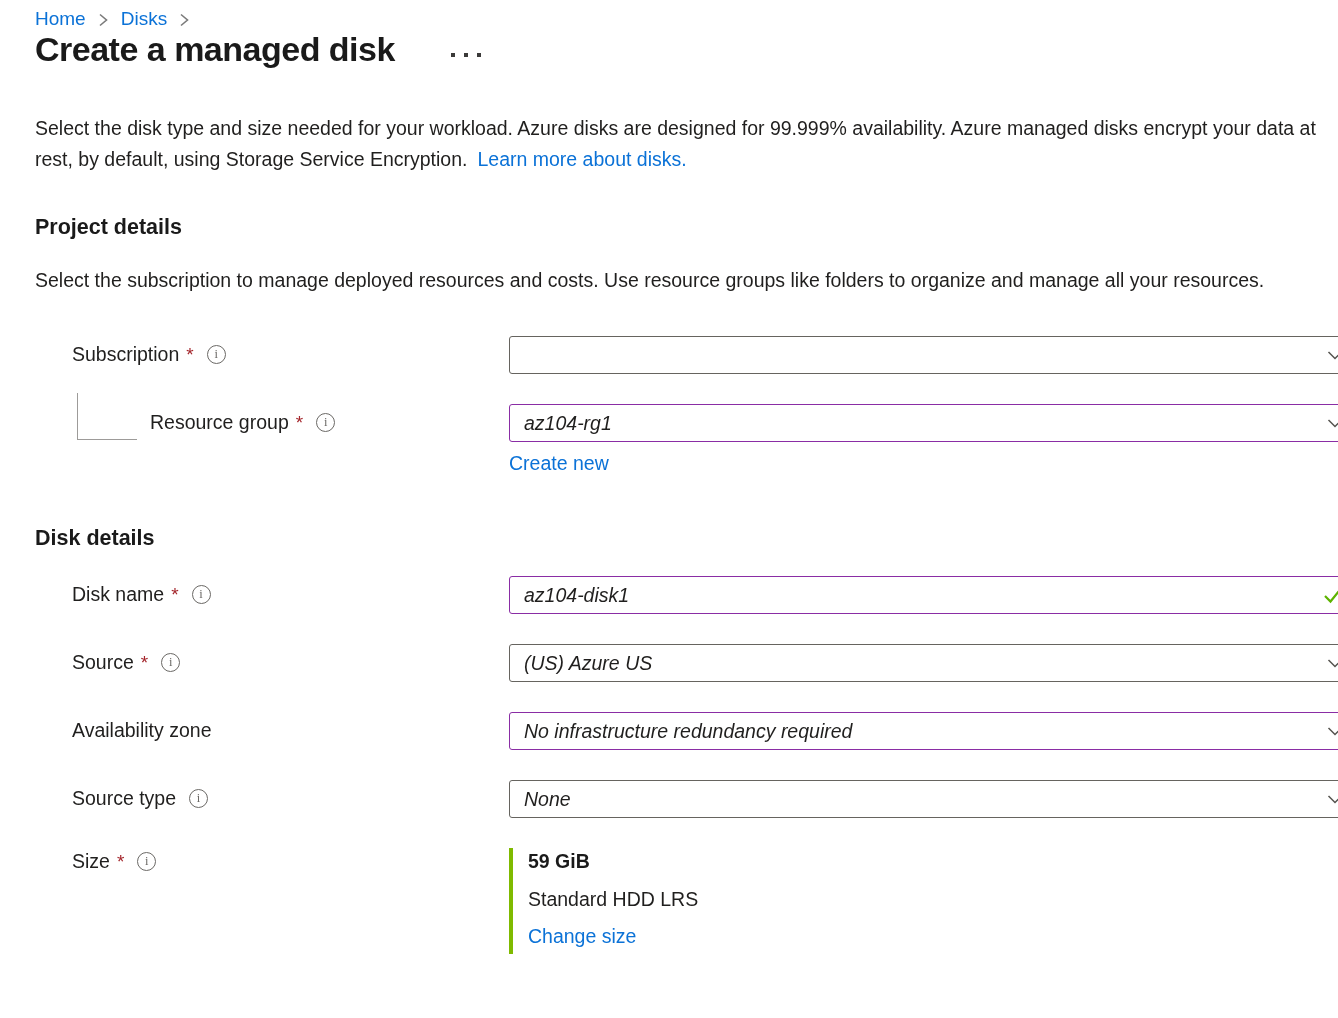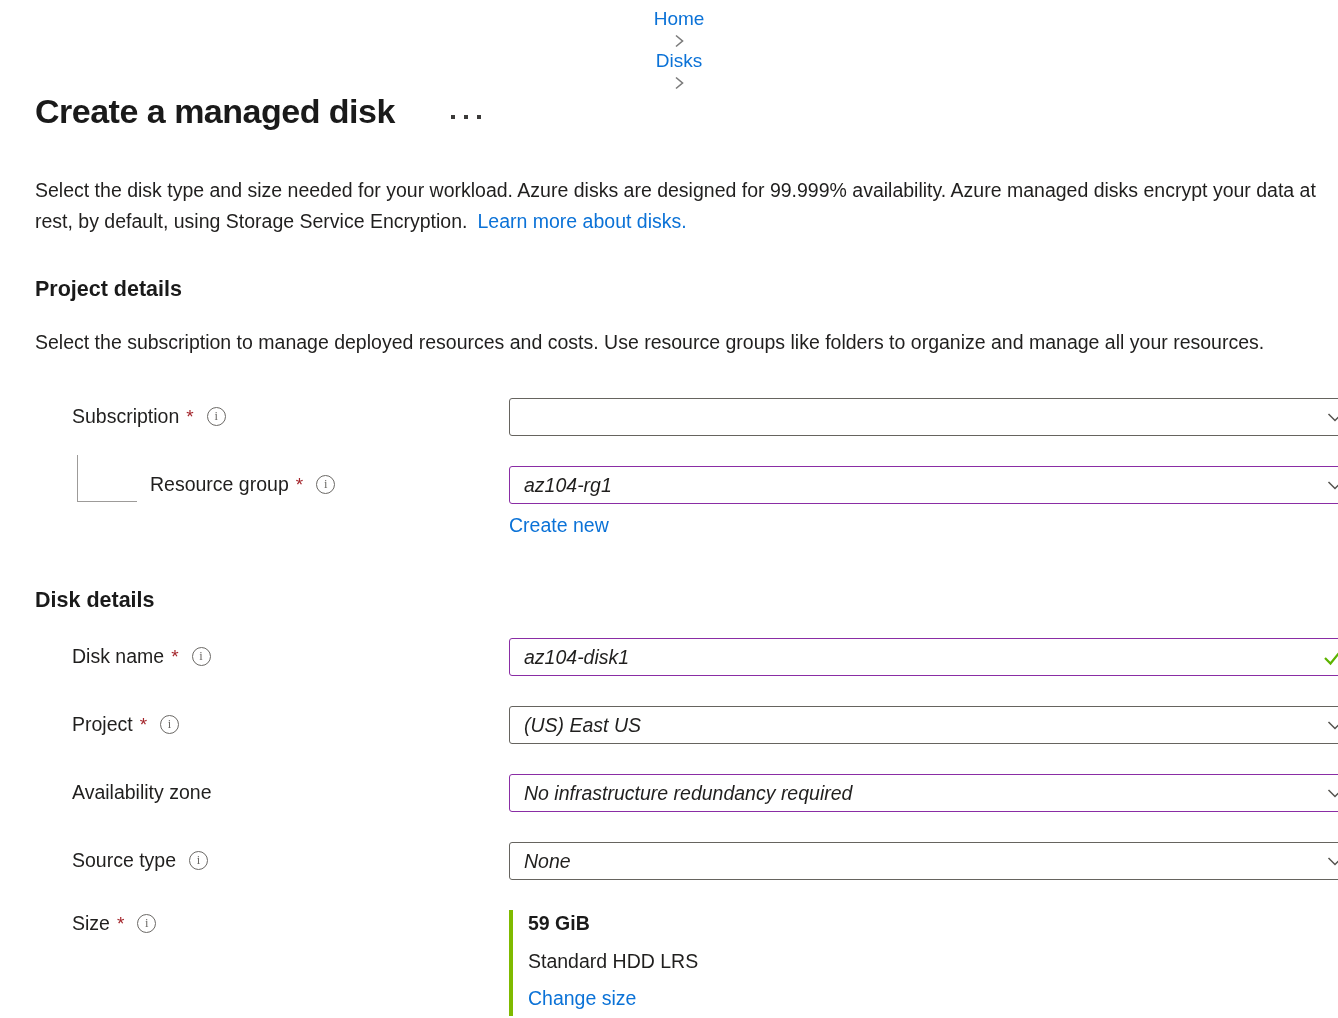--- a/index.html
+++ b/index.html
@@ -15,21 +15,20 @@
     padding: 6px 15px 0 35px;
     overflow: hidden;
   }
 
   
   .breadcrumb {
     display: flex;
     align-items: center;
     font-size: 19px;
     margin-top: 2px;
-    flex-direction: column;
   }
   .breadcrumb a {
     color: #0b72d7;
     text-decoration: none;
     cursor: pointer;
   }
   .crumb-sep {
     margin: 2px 12px 0 12px;
     display: inline-flex;
   }
@@ -280,27 +279,27 @@
             <svg width="24" height="24" viewBox="0 0 24 24">
                 <path d="M4 13 L9.5 18.5 L20 5.5" fill="none" stroke="#5db300" stroke-width="2.2"></path>
               </svg>
           </span>
         </div>
       </div>
     </div>
 
     <div class="form-row row-gap">
       <div class="label-col">
-        <span>Project</span>
+        <span>Source</span>
         <span class="required-star">*</span>
         <span class="info-icon">i</span>
       </div>
       <div class="field-col">
         <div class="control">
-          <span class="value">(US) East US</span>
+          <span class="value">(US) Azure US</span>
           <span class="chevron">
             <svg width="20" height="20" viewBox="0 0 20 20">
                 <path d="M3.5 7 L10 13.5 L16.5 7" fill="none" stroke="#55534f" stroke-width="1.5"></path>
               </svg>
           </span>
         </div>
       </div>
     </div>
 
     <div class="form-row row-gap">

